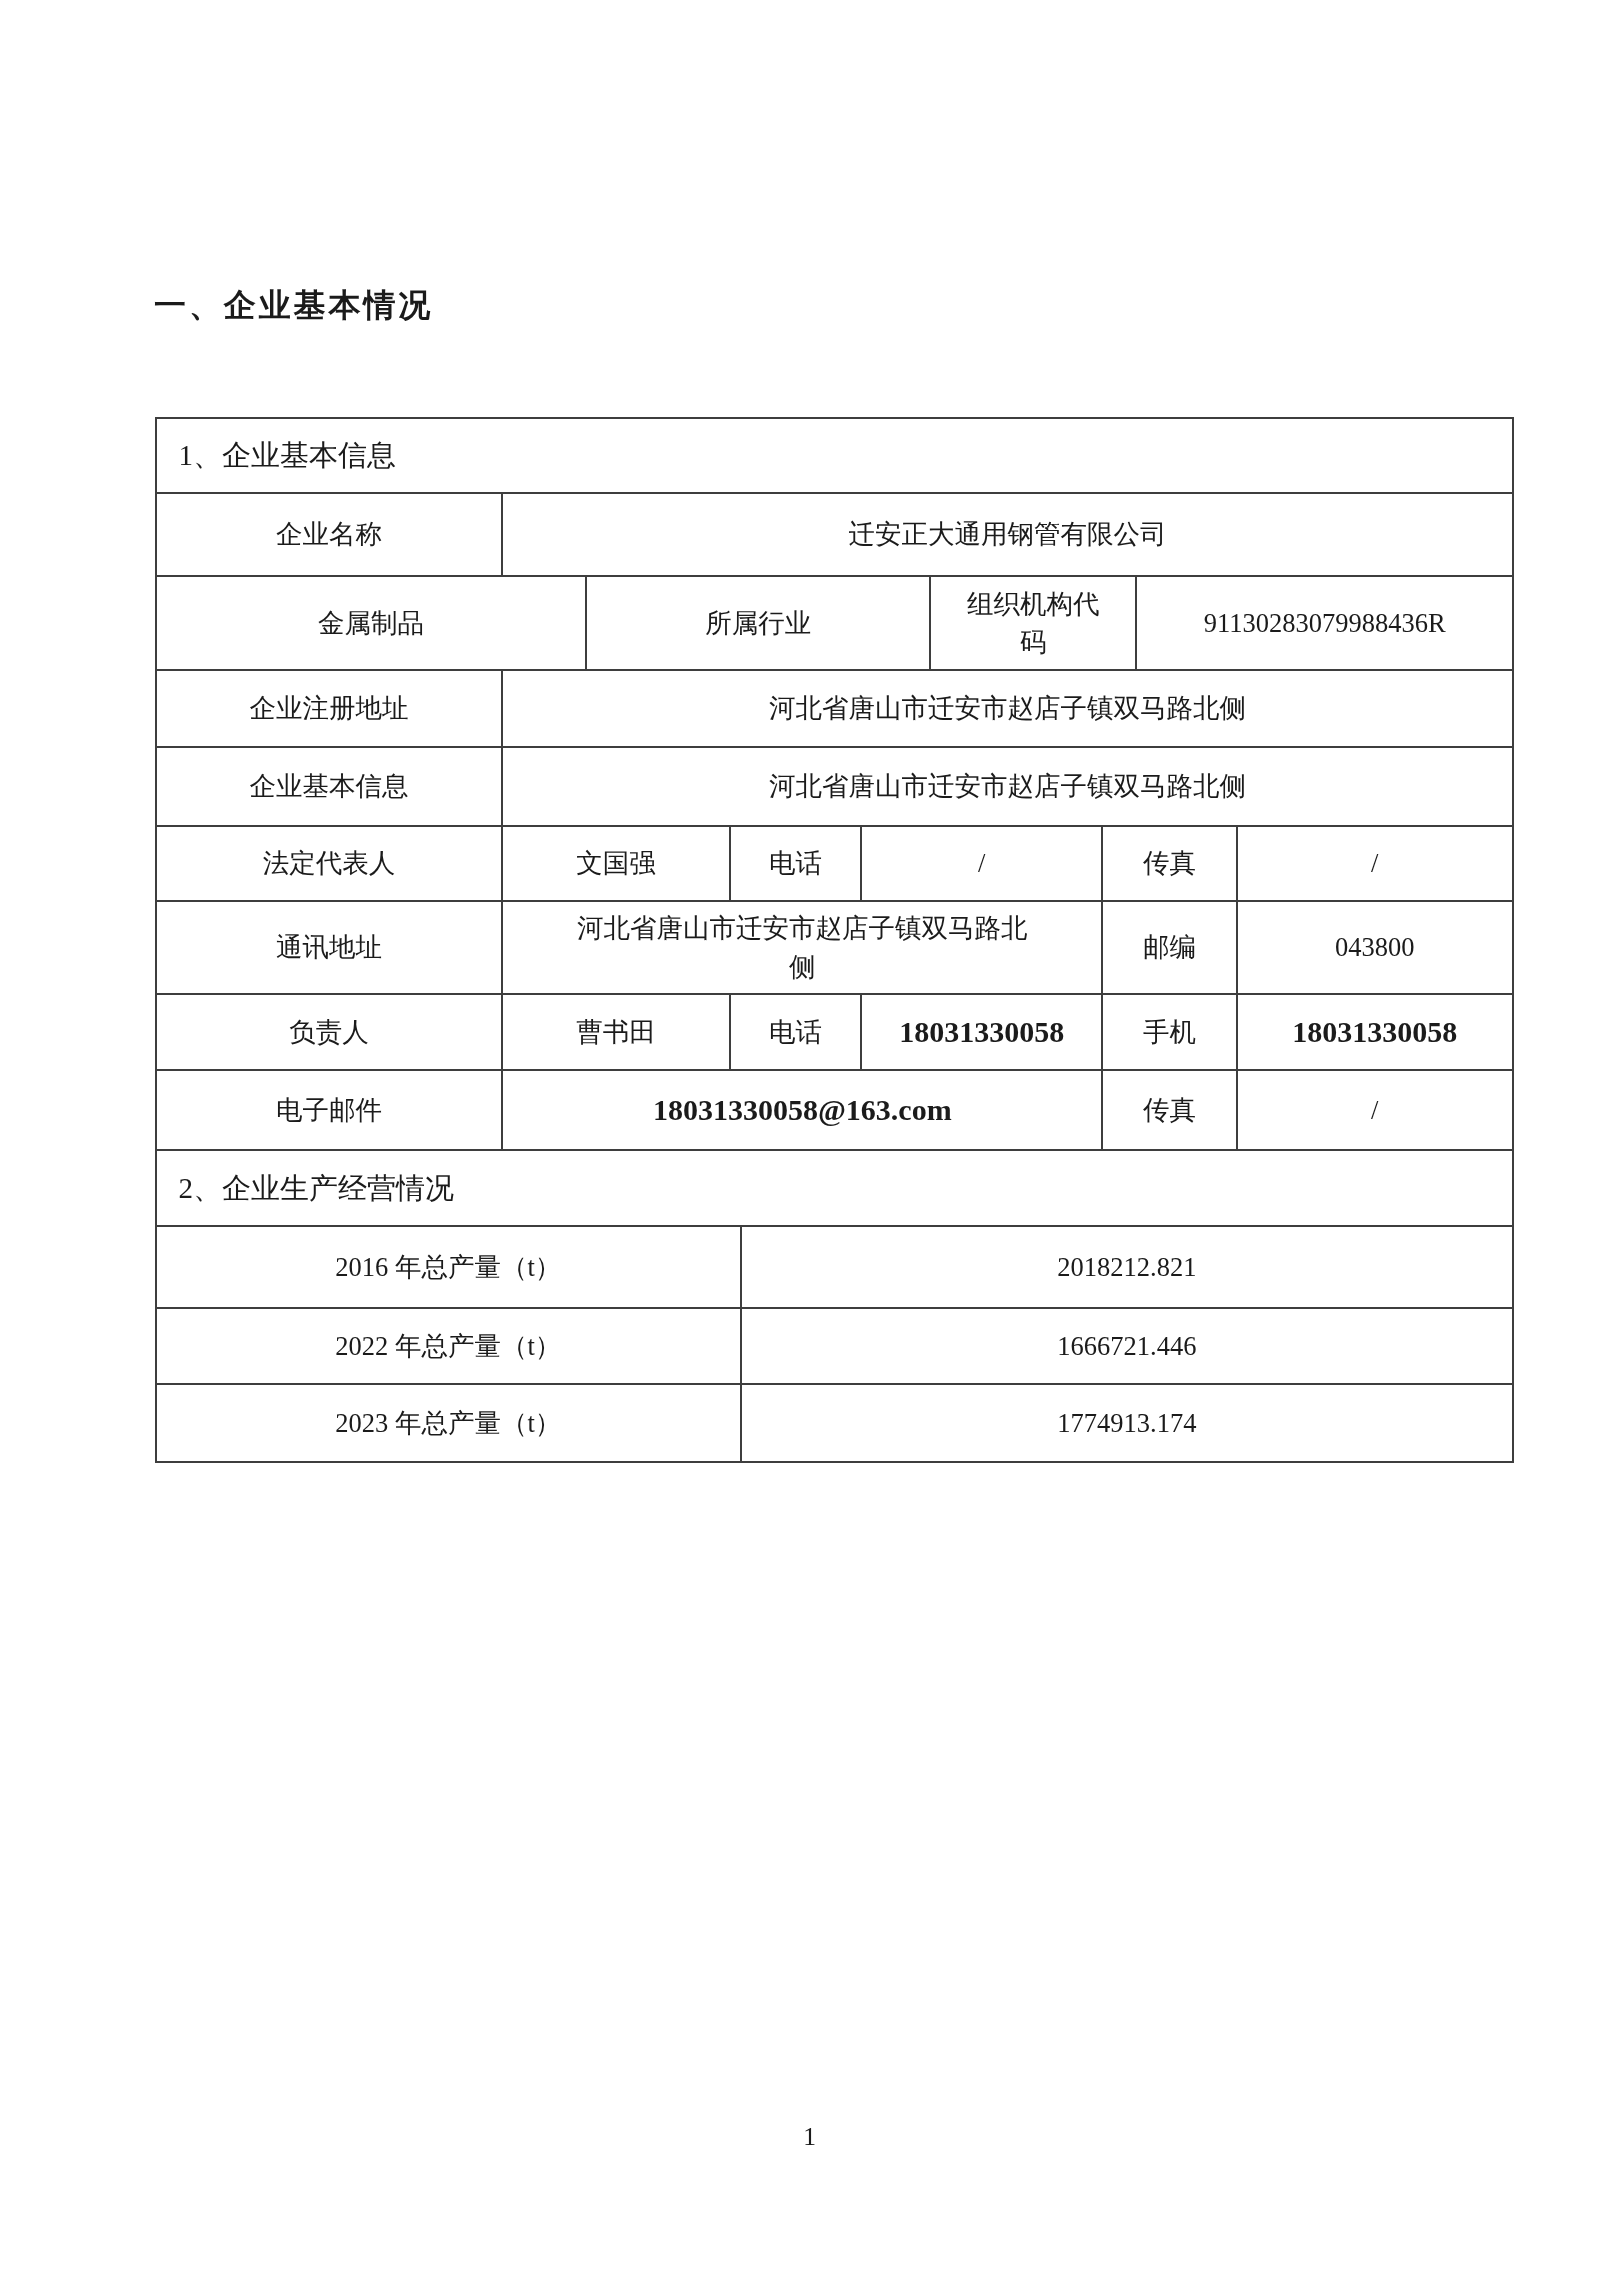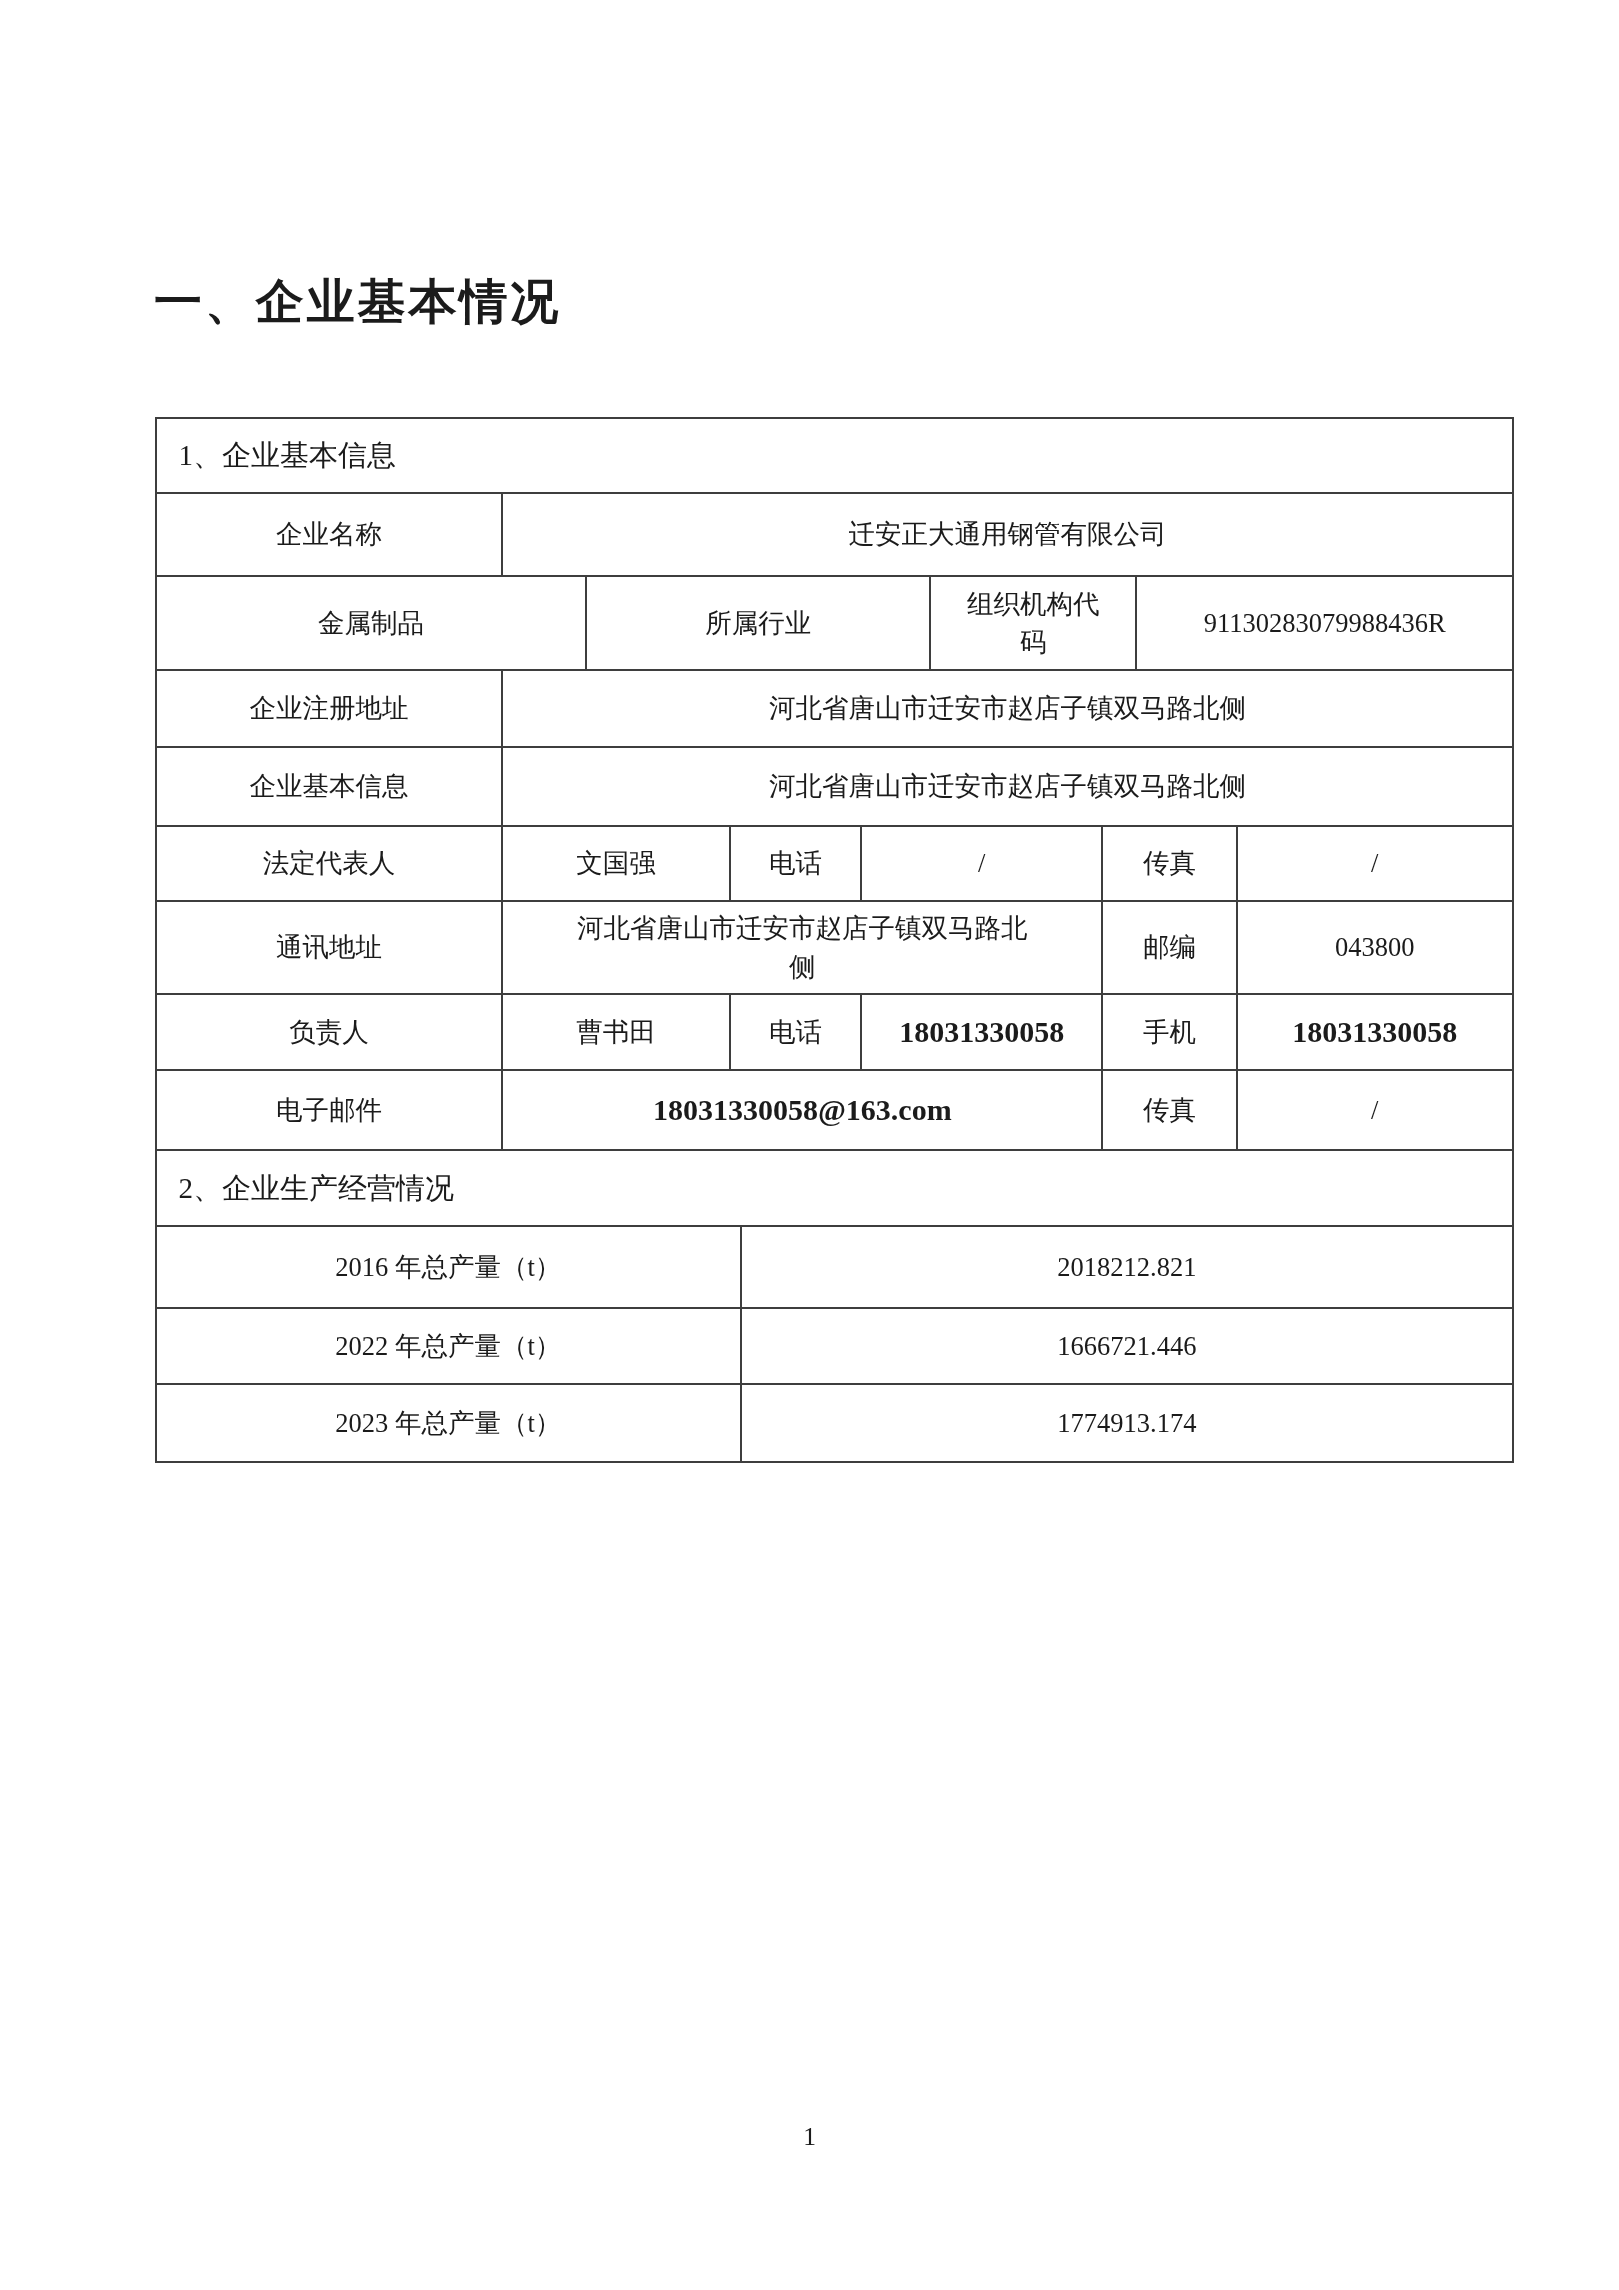--- a/index.html
+++ b/index.html
@@ -10,22 +10,22 @@
   html,body{background:#ffffff;}
   body{
     width:1619px;height:2291px;
     font-family:"Liberation Serif","DejaVu Serif",serif;
     color:var(--ink);
   }
   .page{
     position:relative;width:1619px;height:2291px;background:#ffffff;overflow:hidden;
   }
   .doc-title{
-    position:absolute;left:154px;top:270px;
-    font-size:48px;font-weight:700;letter-spacing:2.9px;
+    position:absolute;left:154px;top:284px;
+    font-size:32px;font-weight:700;letter-spacing:2.9px;
   }
   .info-table{
     position:absolute;left:155px;top:370px;width:1359px;
     border:2.9px solid var(--line);
     margin-top:47px;
   }
   .row{display:flex;width:100%;}
   .row + .row{border-top:2.9px solid var(--line);}
   .cell{
     display:flex;align-items:center;justify-content:center;

